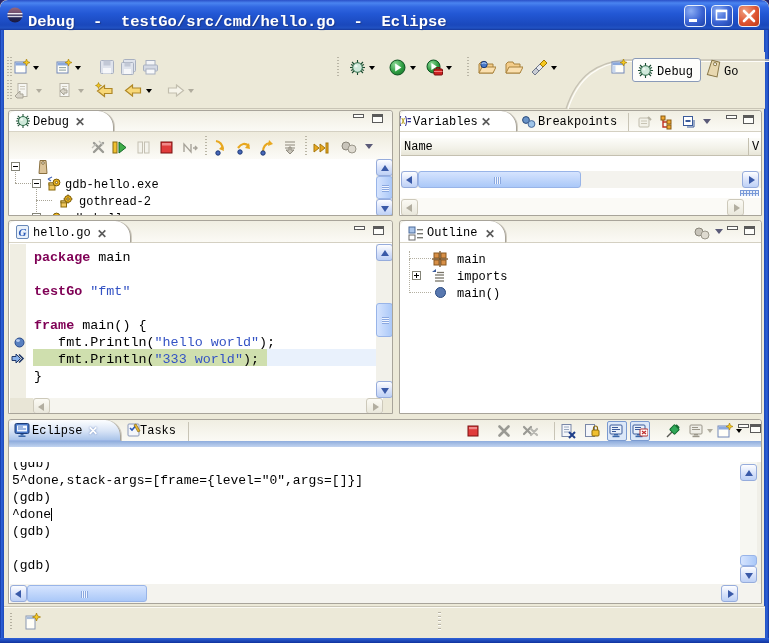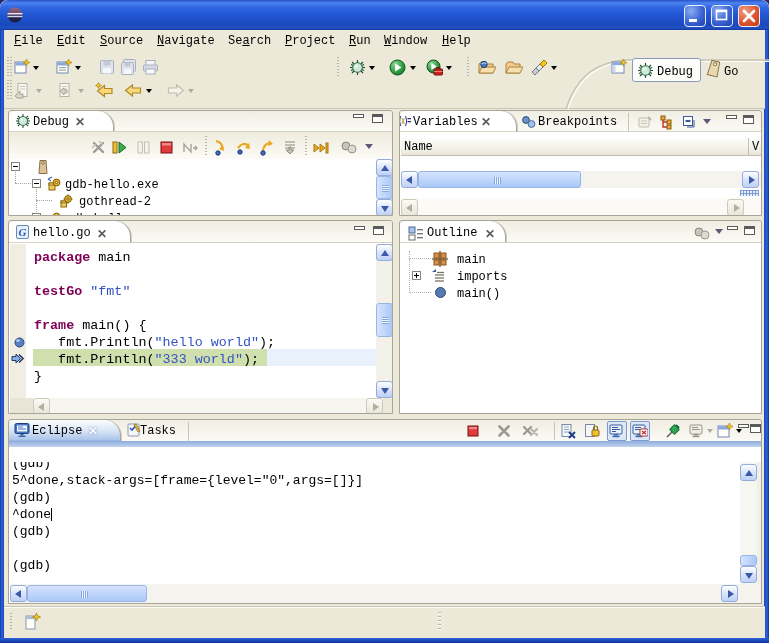--- a/index.html
+++ b/index.html
@@ -66,43 +66,33 @@
         <stop offset="0" stop-color="#96687e"></stop>
             <stop offset="0.42" stop-color="#6a4a6a"></stop>
         <stop offset="0.55" stop-color="#2a2a58"></stop>
             <stop offset="1" stop-color="#181840"></stop>
           </linearGradient>
         </defs>
       <circle cx="8" cy="8" r="7.5" fill="url(#orb)"></circle>
       <rect x="0.5" y="6" width="15" height="1.4" fill="#eceaf2"></rect>
       <rect x="0.5" y="8.8" width="15" height="1.4" fill="#d8d6e4"></rect>
     </svg>
+    <div class="txt">Debug  -  testGo/src/cmd/hello.go  -  Eclipse</div>
     <div class="tbtn b" style="left:684px"><svg width="20" height="20" viewBox="0 0 20 20">
           <rect x="4" y="13" width="8" height="3" fill="#fff"></rect>
         </svg></div>
     <div class="tbtn b" style="left:711px"><svg width="20" height="20" viewBox="0 0 20 20">
           <rect x="4.5" y="4.5" width="10" height="9" fill="none" stroke="#fff" stroke-width="1.6"></rect>
           <rect x="4" y="3.8" width="11" height="2.4" fill="#fff"></rect>
         </svg></div>
     <div class="tbtn r" style="left:738px"><svg width="20" height="20" viewBox="0 0 20 20">
           <path d="M5 5 L15 15 M15 5 L5 15" stroke="#fff" stroke-width="2.6" stroke-linecap="round"></path>
         </svg></div>
   </div>
 
-  <div id="menubar">
-    <span style="left:10px"><u>F</u>ile</span>
-    <span style="left:53px"><u>E</u>dit</span>
-    <span style="left:96px"><u>S</u>ource</span>
-    <span style="left:153px"><u>N</u>avigate</span>
-    <span style="left:224px">Se<u>a</u>rch</span>
-    <span style="left:281px"><u>P</u>roject</span>
-    <span style="left:345px"><u>R</u>un</span>
-    <span style="left:380px"><u>W</u>indow</span>
-    <span style="left:438px"><u>H</u>elp</span>
-  </div>
 
   <div id="toolbar"></div>
   <div id="tb-icons">
     <div class="grip" style="left:7px;top:57px;height:20px"></div>
     <div class="grip" style="left:10px;top:57px;height:20px"></div>
 
     <svg class="a" style="left:14px;top:59px" width="17" height="17" viewBox="0 0 17 17">
         <rect x="1" y="3" width="11" height="11" fill="#fffef8" stroke="#7288b8"></rect>
         <rect x="1.5" y="3.5" width="10" height="3" fill="#8aa8dc"></rect>
         <path d="M12.5 0 l1 2.5 2.5 1 -2.5 1 -1 2.5 -1-2.5 -2.5-1 2.5-1z" fill="#f5c820" stroke="#a07800" stroke-width="0.6"></path>

